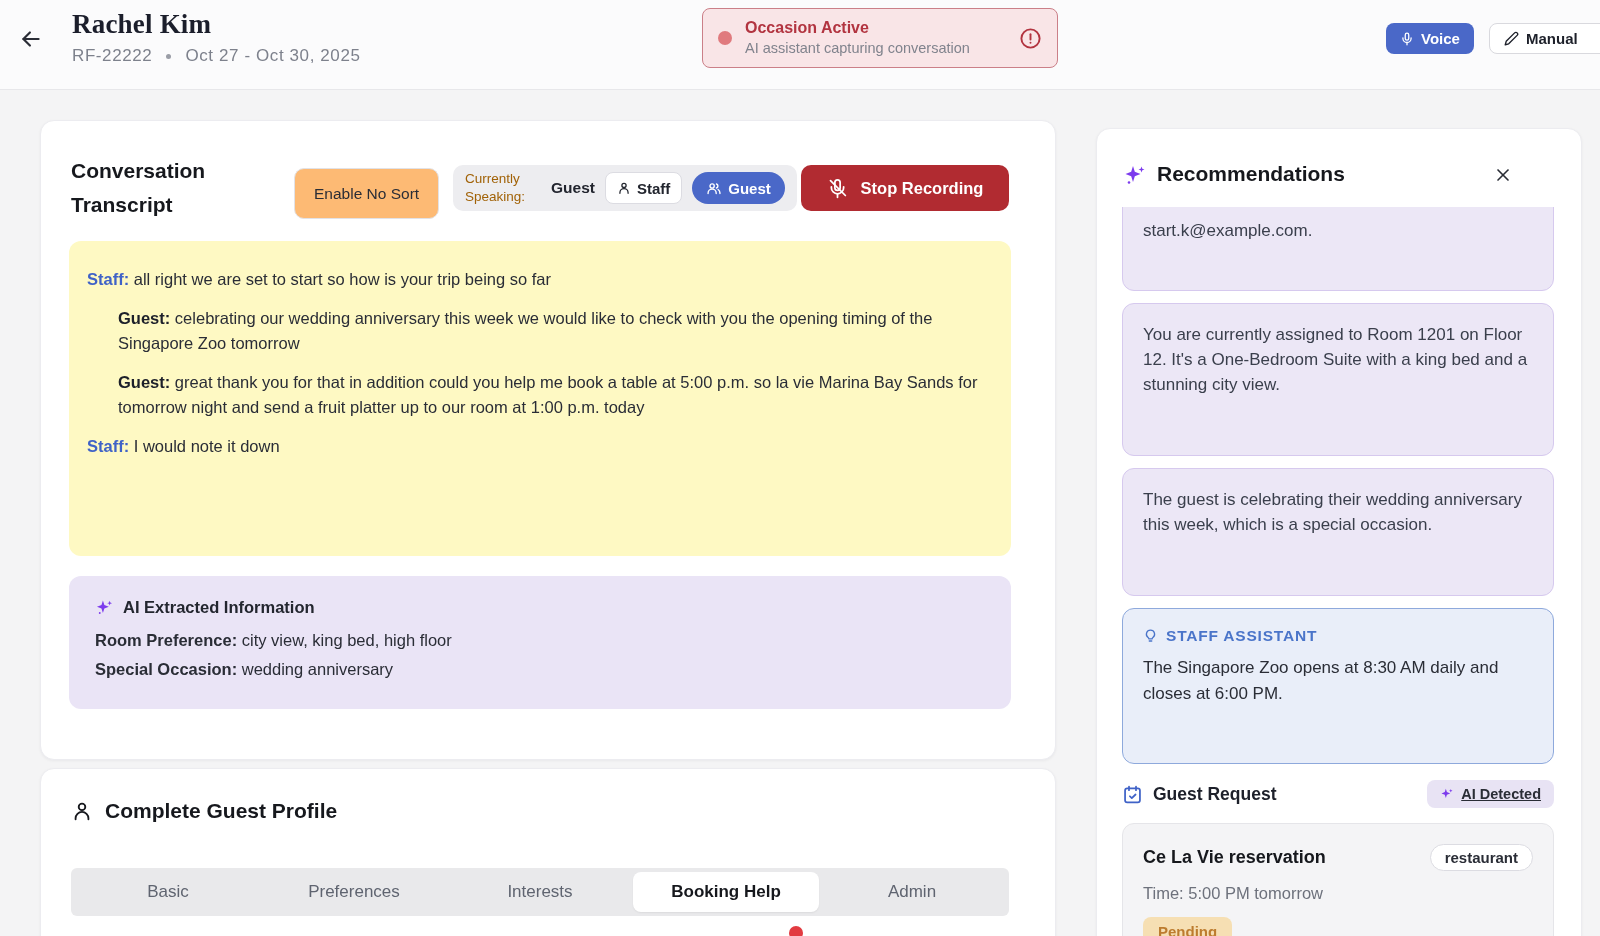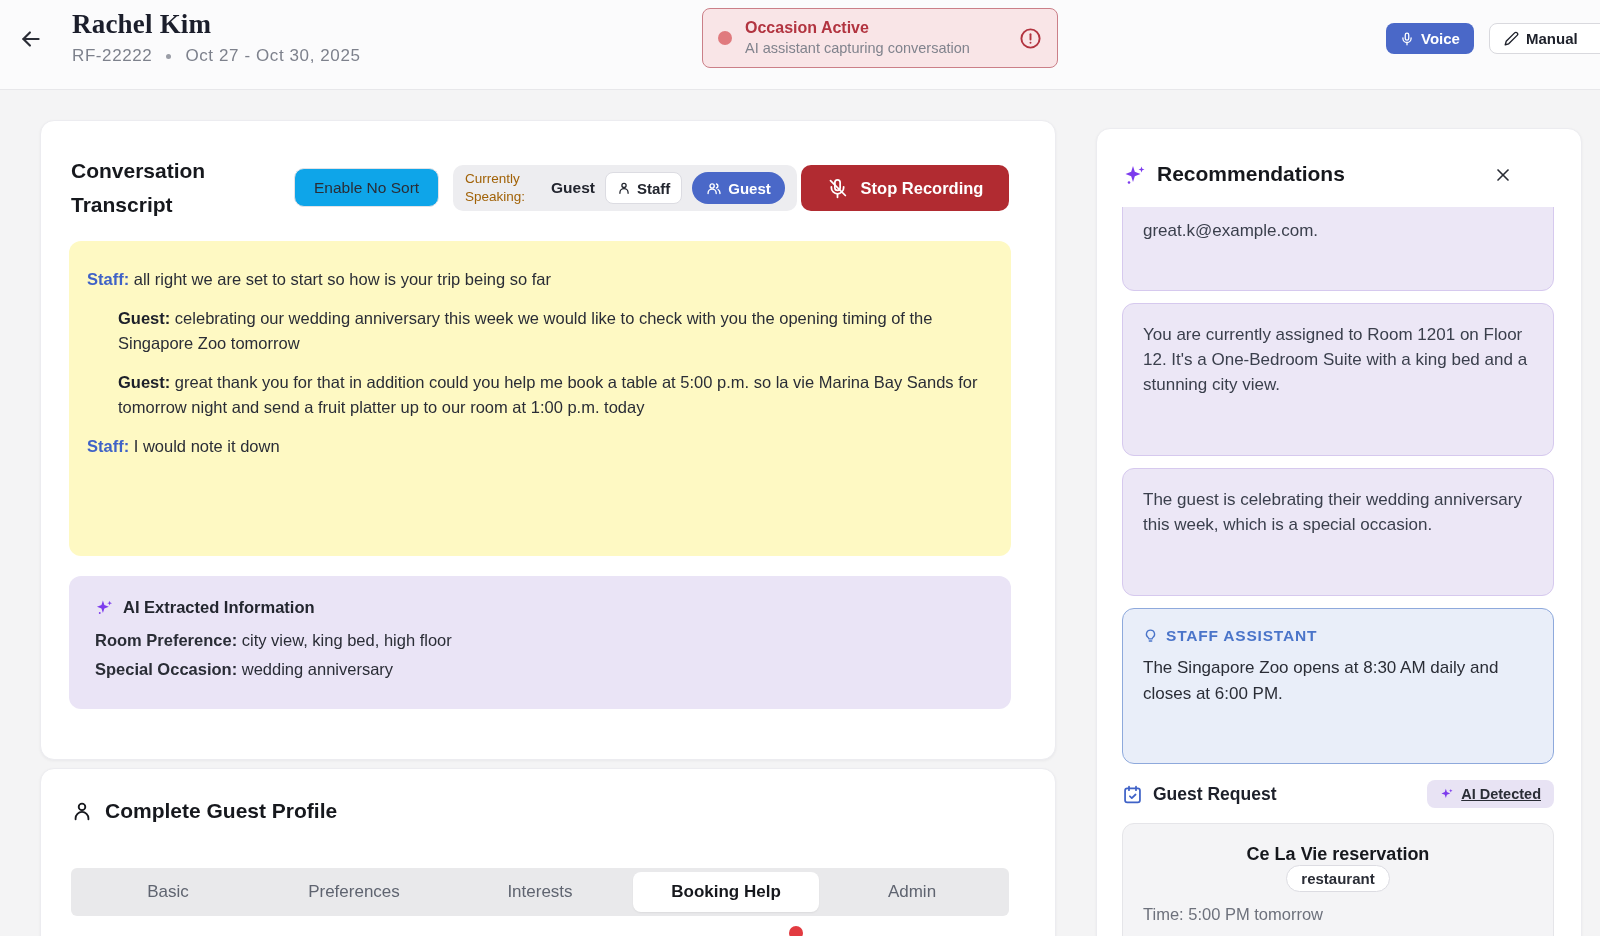--- a/index.html
+++ b/index.html
@@ -25,21 +25,21 @@
   .manual-btn { position:absolute; left:1489px; top:23px; height:31px; width:130px; padding:0 14px; border:1px solid #d9d9de; border-radius:8px; background:#fff; color:#1d202a; font-size:15px; font-weight:700; display:flex; align-items:center; gap:7px; cursor:pointer; font-family:inherit; }
 
   
   .card { position:absolute; background:#fff; border:1px solid #ececf0; border-radius:14px; box-shadow:0 1px 3px rgba(20,20,40,.05); }
   .transcript-card { left:40px; top:120px; width:1016px; height:640px; }
   .profile-card { left:40px; top:768px; width:1016px; height:200px; }
   .reco-card { left:1096px; top:128px; width:486px; height:830px; }
 
   
   .tc-title { position:absolute; left:30px; top:33px; width:190px; font-size:21px; font-weight:700; line-height:34px; color:#16181d; }
-  .nosort-btn { position:absolute; left:253px; top:47px; height:39px; padding:0 19px; background:#0ea5e9; border:1px solid #e2e2e6; border-radius:10px; font-size:15.5px; color:#2a2d36; cursor:pointer; font-family:inherit; }
+  .nosort-btn { position:absolute; left:253px; top:47px; height:51px; padding:0 19px; background:#fdba74; border:1px solid #e2e2e6; border-radius:10px; font-size:15.5px; color:#2a2d36; cursor:pointer; font-family:inherit; }
   .speak-group { position:absolute; left:412px; top:44px; height:46px; background:#ededf0; border-radius:10px; display:flex; align-items:center; padding:0 12px; gap:10px; }
   .speak-label { width:76px; font-size:13.5px; line-height:1.3; color:#a16207; }
   .speak-value { font-size:15.5px; font-weight:700; color:#22252e; }
   .chip { height:32px; display:flex; align-items:center; gap:6px; font-size:15px; font-weight:700; cursor:pointer; font-family:inherit; }
   .chip-staff { background:#fff; border:1px solid #dcdce2; border-radius:8px; padding:0 11px; color:#22252e; }
   .chip-guest { background:var(--accent-blue,#4a68c8); border:none; border-radius:16px; padding:0 14px; color:#fff; }
   .stop-btn { position:absolute; left:760px; top:44px; width:208px; height:46px; background:var(--accent-red,#b12b31); border:none; border-radius:10px; color:#fff; font-size:16.5px; font-weight:700; display:flex; align-items:center; justify-content:center; gap:13px; cursor:pointer; font-family:inherit; }
 
   
   .log { position:absolute; left:28px; top:120px; width:942px; height:315px; background:#fef9c3; border-radius:12px; padding:26px 24px 0 18px; overflow:hidden; }
@@ -71,21 +71,21 @@
   .reco-item.clip-top { height:132px; margin-top:-48px; padding-top:58px; }
   .reco-item.pad-b { padding-bottom:58px; }
   .reco-assistant { background:var(--assist-bg,#e9eef9); border:1.5px solid var(--assist-border,#8ea9dc); border-radius:12px; padding:18px 20px 56px; margin-bottom:16px; }
   .assist-head { display:flex; align-items:center; gap:8px; font-size:15.5px; font-weight:700; letter-spacing:.8px; color:var(--assist-blue,#4a74c9); margin-bottom:10px; }
   .reco-assistant p { font-size:17px; line-height:26px; color:#2a2d36; }
 
   .request-row { display:flex; align-items:center; justify-content:space-between; margin-top:6px; }
   .request-title { display:flex; align-items:center; gap:10px; font-size:17.5px; font-weight:700; color:#1d202a; }
   .ai-detected { display:flex; align-items:center; gap:7px; background:var(--badge-purple-bg,#e8e3f4); border-radius:8px; padding:6px 13px; font-size:14.5px; font-weight:700; color:#2a2d36;text-decoration:underline; }
   .request-card { margin-top:15px; background:#f4f4f6; border:1px solid #e5e5e9; border-radius:12px; padding:20px; height:150px; }
-  .request-card-top { display:flex; align-items:center; justify-content:space-between;flex-direction:column; }
+  .request-card-top { display:flex; align-items:center; justify-content:space-between; }
   .request-name { font-size:18px; font-weight:700; color:#16181d; }
   .tag-pill { background:#fff; border:1px solid #dcdce2; border-radius:15px; padding:4px 14px; font-size:15px; font-weight:700; color:#2a2d36; }
   .request-time { font-size:16.5px; color:#6d717c; margin-top:13px; }
   .status-pending { display:inline-block; margin-top:14px; background:var(--pending-bg,#f6dfb3); color:var(--pending-text,#bd7c2f); font-size:15px; font-weight:700; border-radius:8px; padding:6px 15px; }
 
   svg { display:block; }
 </style>
 </head>
 <body>
 
@@ -239,21 +239,21 @@
     <button class="reco-close">
       <span>
         <svg width="20" height="20" viewBox="0 0 24 24" fill="none" stroke="currentColor" stroke-width="2" stroke-linecap="round">
             <path d="M6 6l12 12"></path>
             <path d="M18 6L6 18"></path>
           </svg>
       </span>
     </button>
 
     <div class="reco-scroll">
-      <div class="reco-item clip-top"><span>great.k@example.com.</span></div>
+      <div class="reco-item clip-top"><span>start.k@example.com.</span></div>
       <div class="reco-item pad-b"><span>You are currently assigned to Room 1201 on Floor 12. It's a One-Bedroom Suite with a king bed and a stunning city view.</span></div>
       <div class="reco-item pad-b"><span>The guest is celebrating their wedding anniversary this week, which is a special occasion.</span></div>
 
       <div class="reco-assistant">
         <div class="assist-head">
           <span>
             <svg width="15" height="16" viewBox="0 0 24 24" fill="none" stroke="currentColor" stroke-width="2.1" stroke-linecap="round">
                 <path d="M12 2.5a6.5 6.5 0 0 1 3.8 11.8c-.7.5-1.1 1.3-1.3 2.2h-5c-.2-.9-.6-1.7-1.3-2.2A6.5 6.5 0 0 1 12 2.5z"></path>
                 <path d="M10 20h4"></path>
               </svg>

